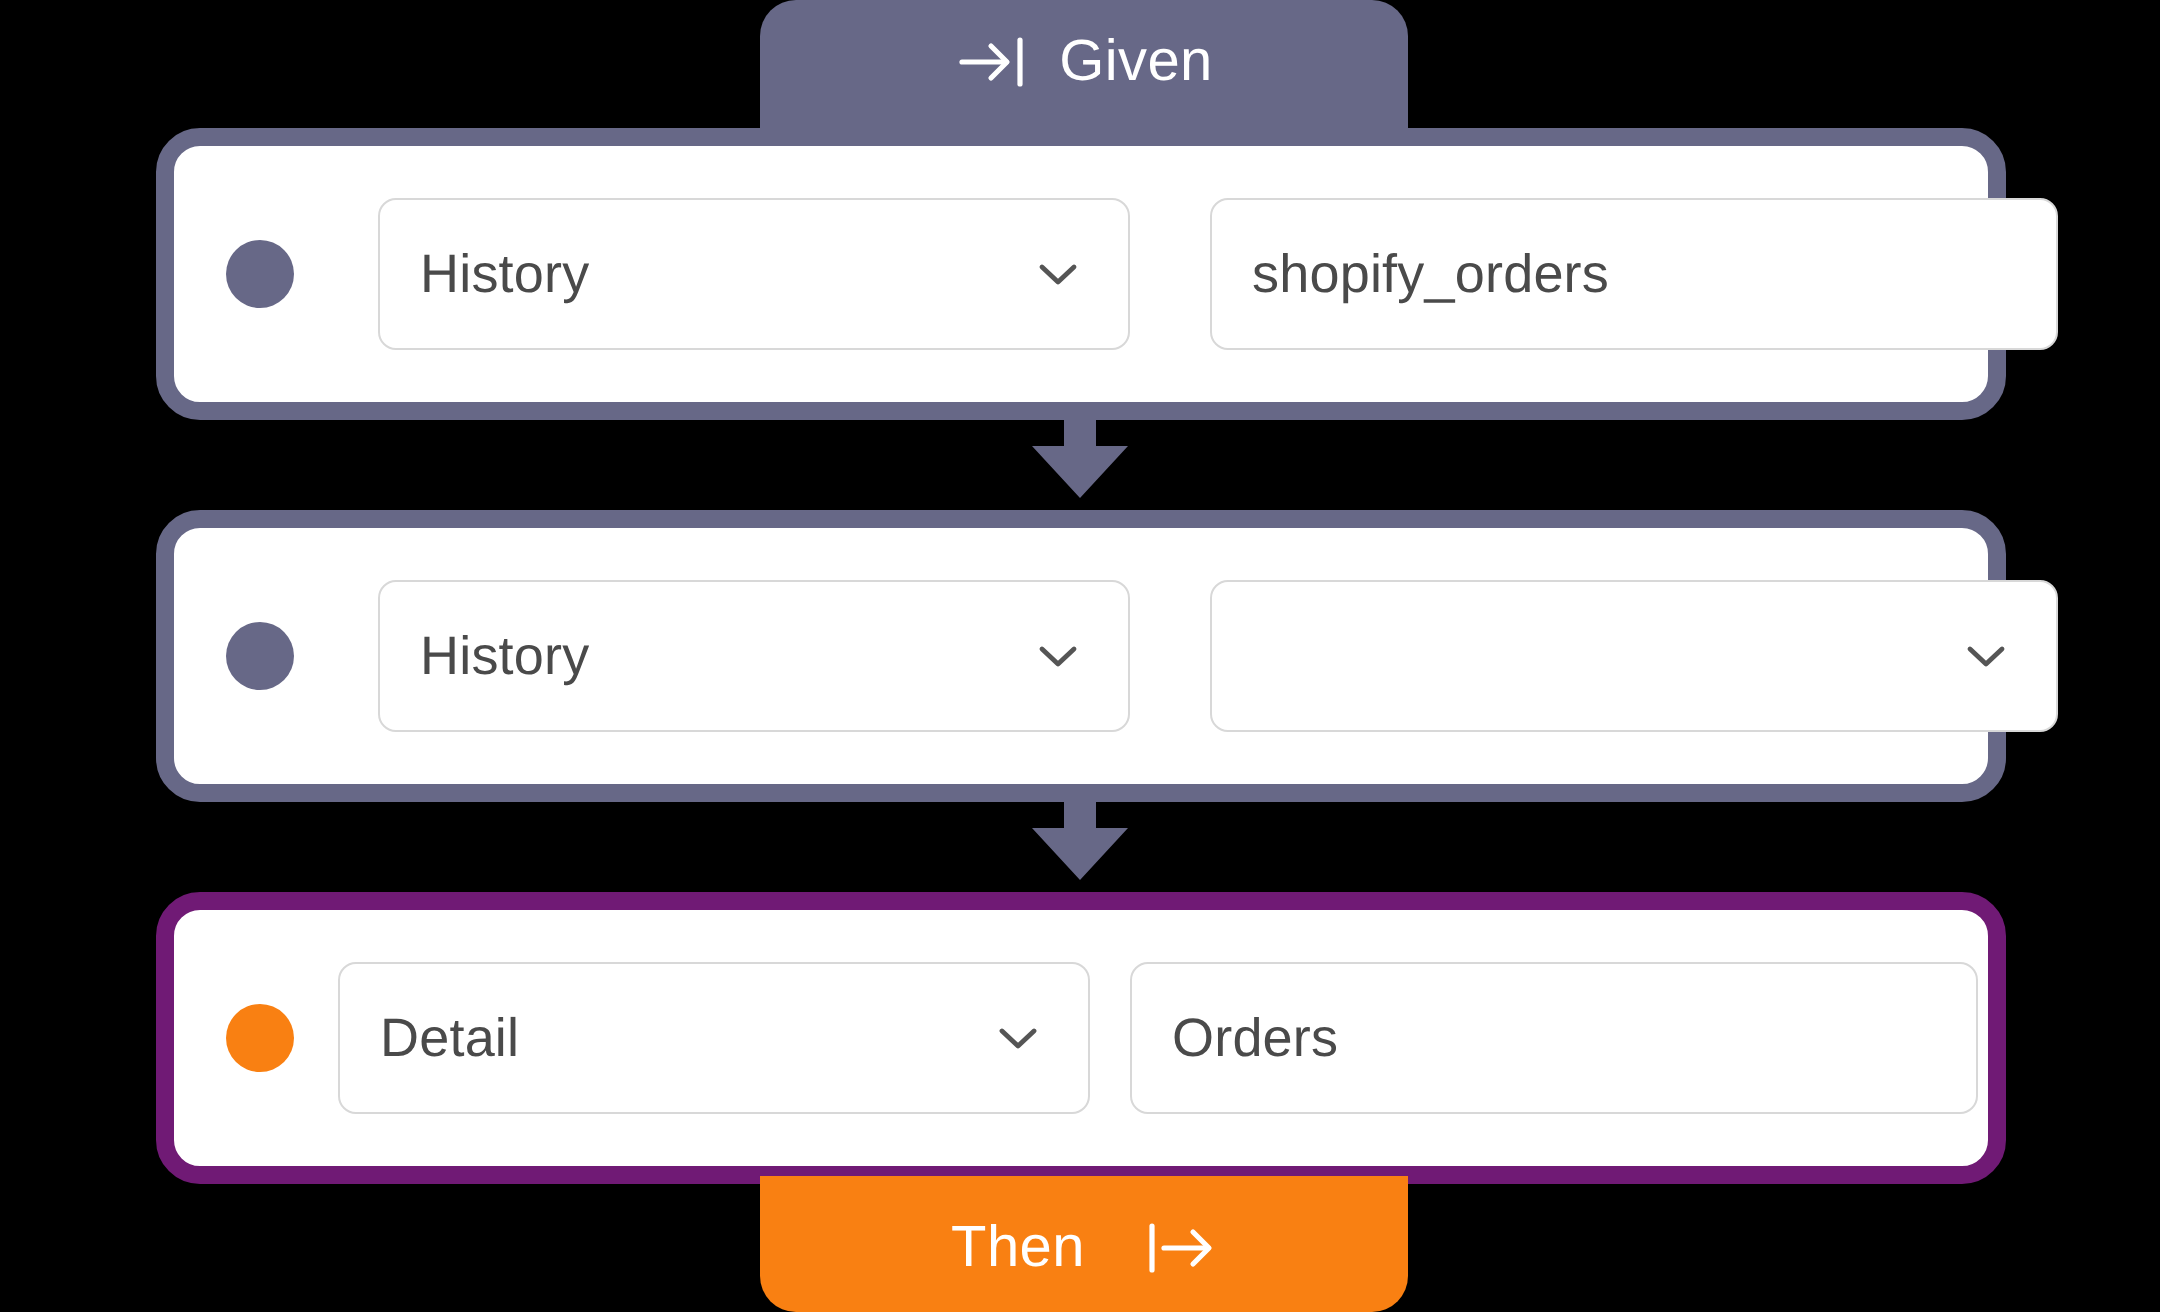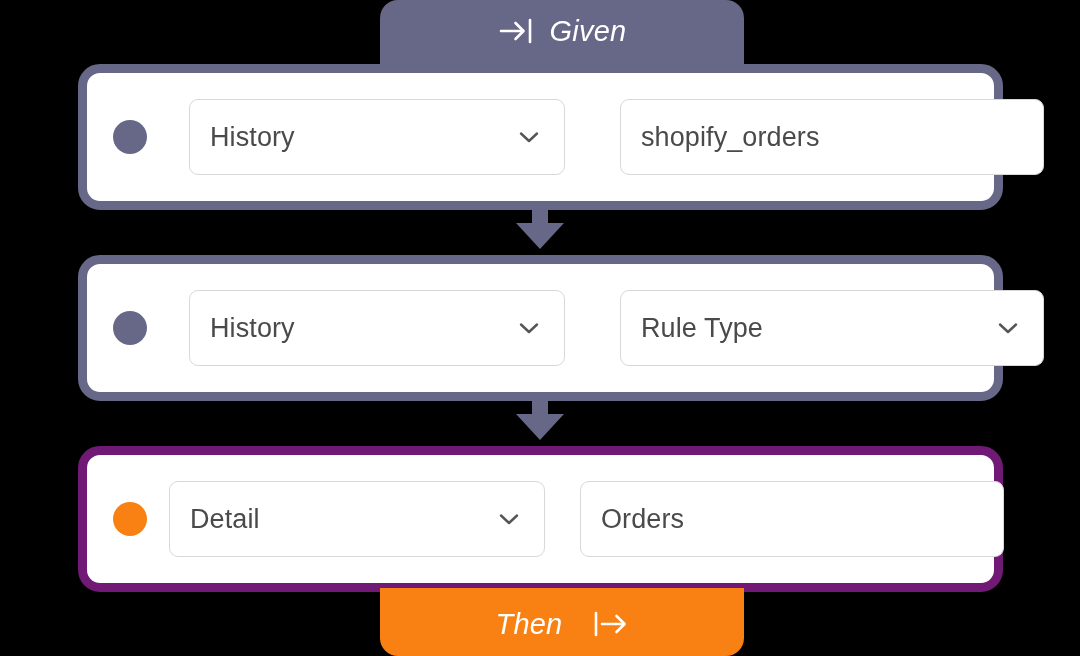--- a/index.html
+++ b/index.html
@@ -13,31 +13,30 @@
     position: relative;
     overflow: hidden;
     font-family: "Liberation Sans", sans-serif;
     -webkit-font-smoothing: antialiased;
   }
 
   
   .tab {
     position: absolute;
     left: 380px;
-    width: 364px;
+    width: 324px;
     height: 68px;
     display: flex;
     align-items: center;
     justify-content: center;
     gap: 14px;
     color: #ffffff;
     font-size: 29px;
     letter-spacing: 0.2px;
     box-sizing: border-box;
-    font-style: italic;
   }
   .tab-given {
     top: 0px;
     background: #676887;
     border-radius: 18px 18px 0 0;
     padding-bottom: 6px;
   }
   .tab-then {
     top: 588px;
     height: 68px;
@@ -104,21 +103,21 @@
     color: #4a4a4a;
     letter-spacing: 0.1px;
   }
   .field-left {
     width: 376px;
     flex: 0 0 auto;
   }
   .field-right {
     width: 424px;
     flex: 0 0 auto;
-    margin-left: 35px;
+    margin-left: 20px;
   }
   .field-text { line-height: 1; }
   .chevron {
     position: absolute;
     right: 22px;
     top: 50%;
     transform: translateY(-50%);
     width: 26px;
     height: 26px;
     display: block;
@@ -177,21 +176,20 @@
   <div class="field field-left">
     <span class="field-text">History</span>
     <span class="chevron">
       <svg width="26" height="26" viewBox="0 0 26 26" fill="none" xmlns="http://www.w3.org/2000/svg">
         <path d="M5 9.5 L13 17 L21 9.5" stroke="#555555" stroke-width="2.4" stroke-linecap="round" stroke-linejoin="round" fill="none"></path>
       </svg>
     </span>
   </div>
 
   <div class="field field-right">
-    <span class="field-text">Rule Type</span>
     <span class="chevron">
       <svg width="26" height="26" viewBox="0 0 26 26" fill="none" xmlns="http://www.w3.org/2000/svg">
         <path d="M5 9.5 L13 17 L21 9.5" stroke="#555555" stroke-width="2.4" stroke-linecap="round" stroke-linejoin="round" fill="none"></path>
       </svg>
     </span>
   </div>
 </div>
 
 <div class="connector connector-2">
   <svg width="64" height="48" viewBox="0 0 64 48" xmlns="http://www.w3.org/2000/svg">

